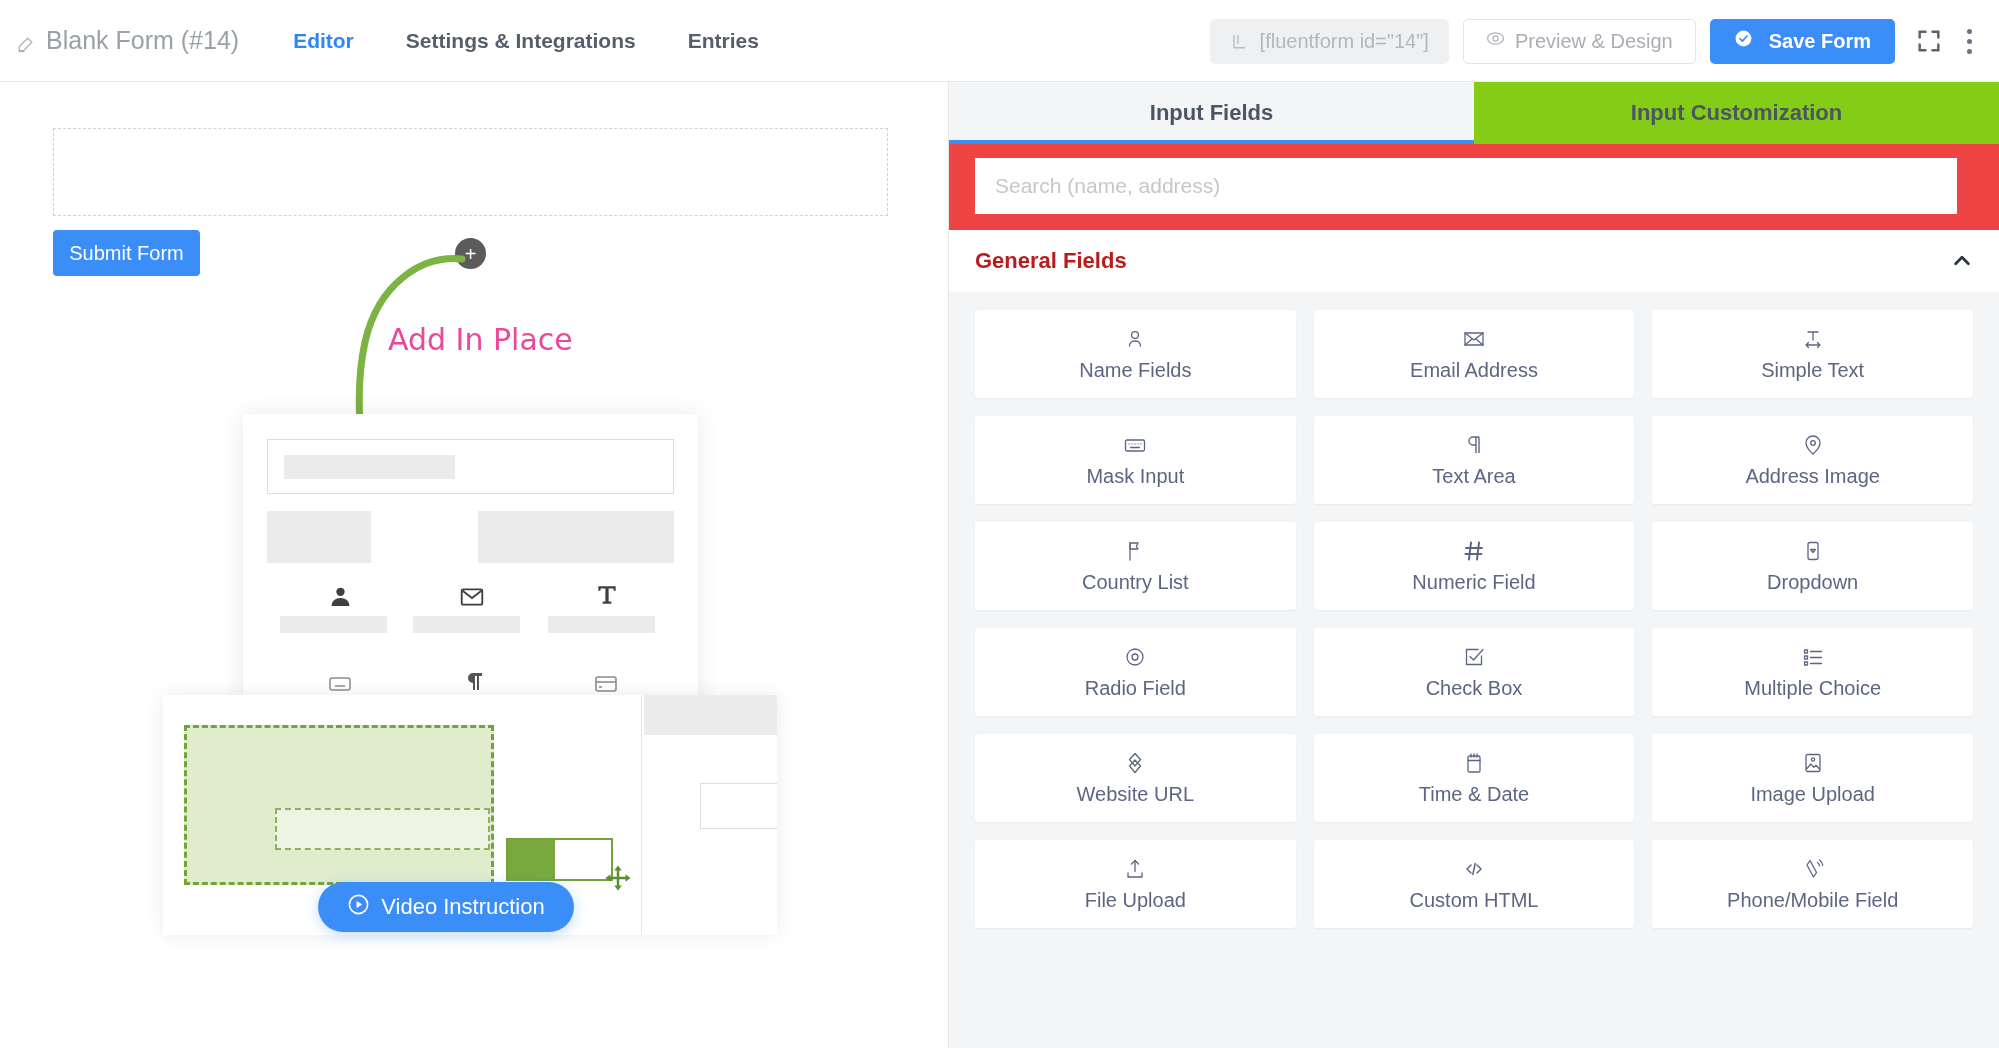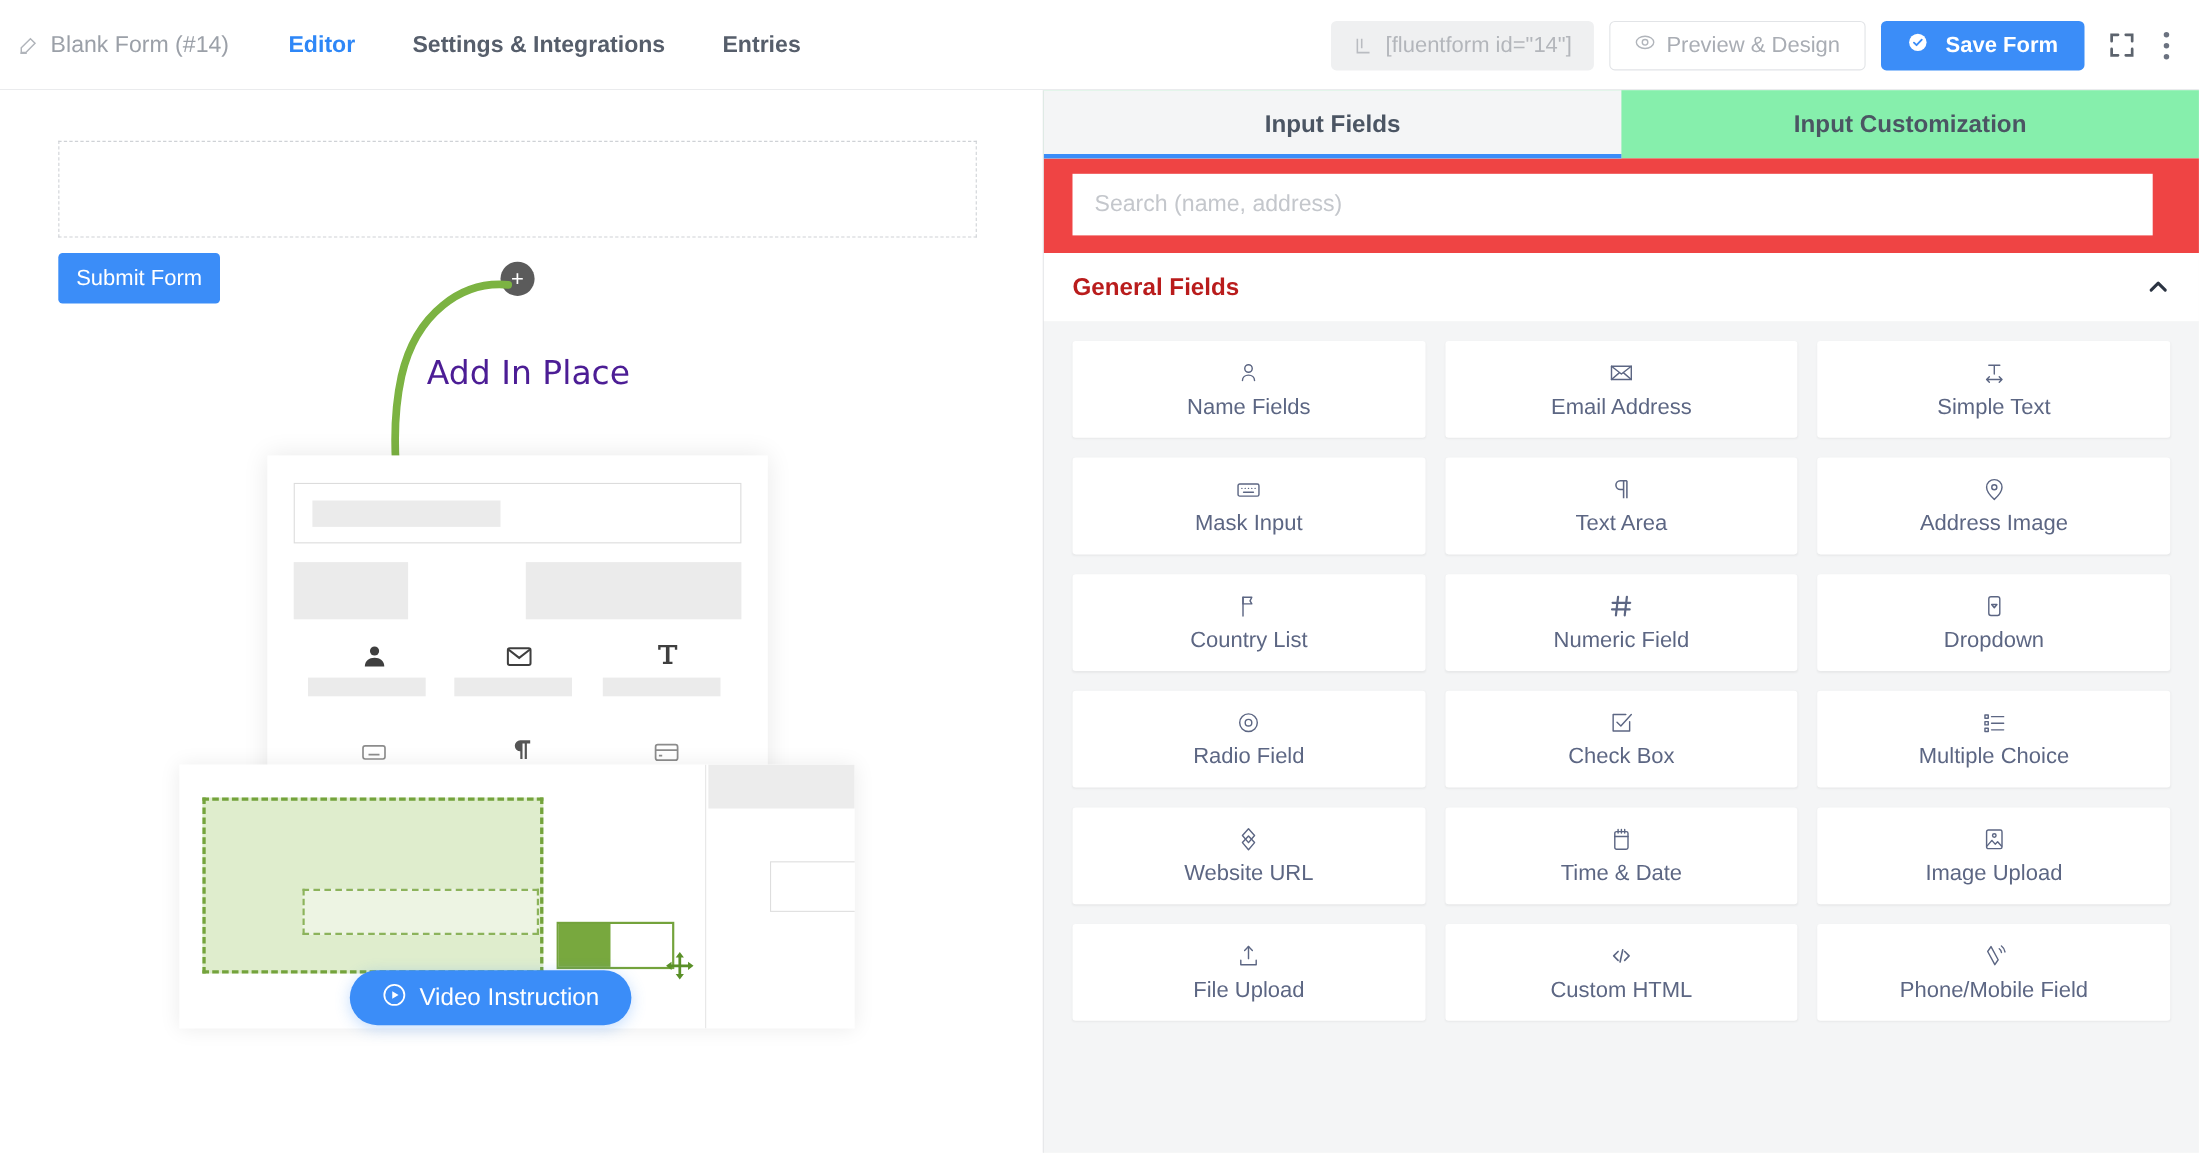--- a/index.html
+++ b/index.html
@@ -14,21 +14,21 @@
   .topbar {
     position: absolute; top: 0; left: 0;
     width: 1999px; height: 82px;
     background: #ffffff;
     border-bottom: 1px solid #e8e9ec;
     display: flex; align-items: center;
   }
   .brand {
     display: flex; align-items: center; gap: 10px;
     margin-left: 16px; margin-right: 28px;
-    color: #9ba0a8; font-size: 21px; white-space: nowrap;
+    color: #9ba0a8; font-size: 25px; white-space: nowrap;
   }
   .pencil-ico { width: 20px; height: 20px; display:block; }
   .navtabs { display: flex; align-items: center; gap: 0; }
   .navtab {
     font-size: 21px; font-weight: bold; color: #565e6b;
     padding: 0 26px; white-space: nowrap; cursor: pointer;
   }
   .navtab.active { color: #2e87f7; }
 
   .topright {
@@ -84,21 +84,21 @@
   .plus-badge {
     position: absolute; left: 455px; top: 156px;
     width: 31px; height: 31px; border-radius: 50%;
     background: #5b5b5b; color: #fff;
     display: flex; align-items: center; justify-content: center;
     font-size: 20px; line-height: 1; cursor: pointer;
   }
   .annot-text {
     position: absolute; left: 388px; top: 240px;
     font-family: "DejaVu Sans", sans-serif;
-    font-size: 30px; color: #4c1d95; white-space: nowrap; text-align: right;
+    font-size: 30px; color: #ec4899; white-space: nowrap; text-align: right;
   }
   .arrow-svg { position: absolute; left: 280px; top: 155px; }
 
   
   .mockcard {
     position: absolute; left: 243px; top: 332px;
     width: 455px; height: 345px;
     background: #ffffff;
     box-shadow: 0 0 22px rgba(0,0,0,0.09);
   }
@@ -144,21 +144,21 @@
   .gc-chip-fill { position: absolute; left: 0; top: 0; width: 47px; height: 39px; background: #78a83e; }
   .gc-move { position: absolute; left: 440px; top: 168px; }
 
   
   .panel {
     position: absolute; top: 82px; left: 948px;
     width: 1051px; height: 966px;
     background: #f4f5f6;
     border-left: 1px solid #e6e7e9;
   }
-  .tabs { display: flex; width: 100%; height: 62px; background: #86efac; }
+  .tabs { display: flex; width: 100%; height: 62px; background: #84cc16; }
   .tab {
     flex: 1; display: flex; align-items: center; justify-content: center;
     font-size: 22px; font-weight: bold; color: #4b5563;
     cursor: pointer; position: relative;
   }
   .tab.active { background: #f4f5f6; }
   .tab.active::after {
     content: ""; position: absolute; left: 0; right: 0; bottom: 0;
     height: 4px; background: #3b8df8;
   }

